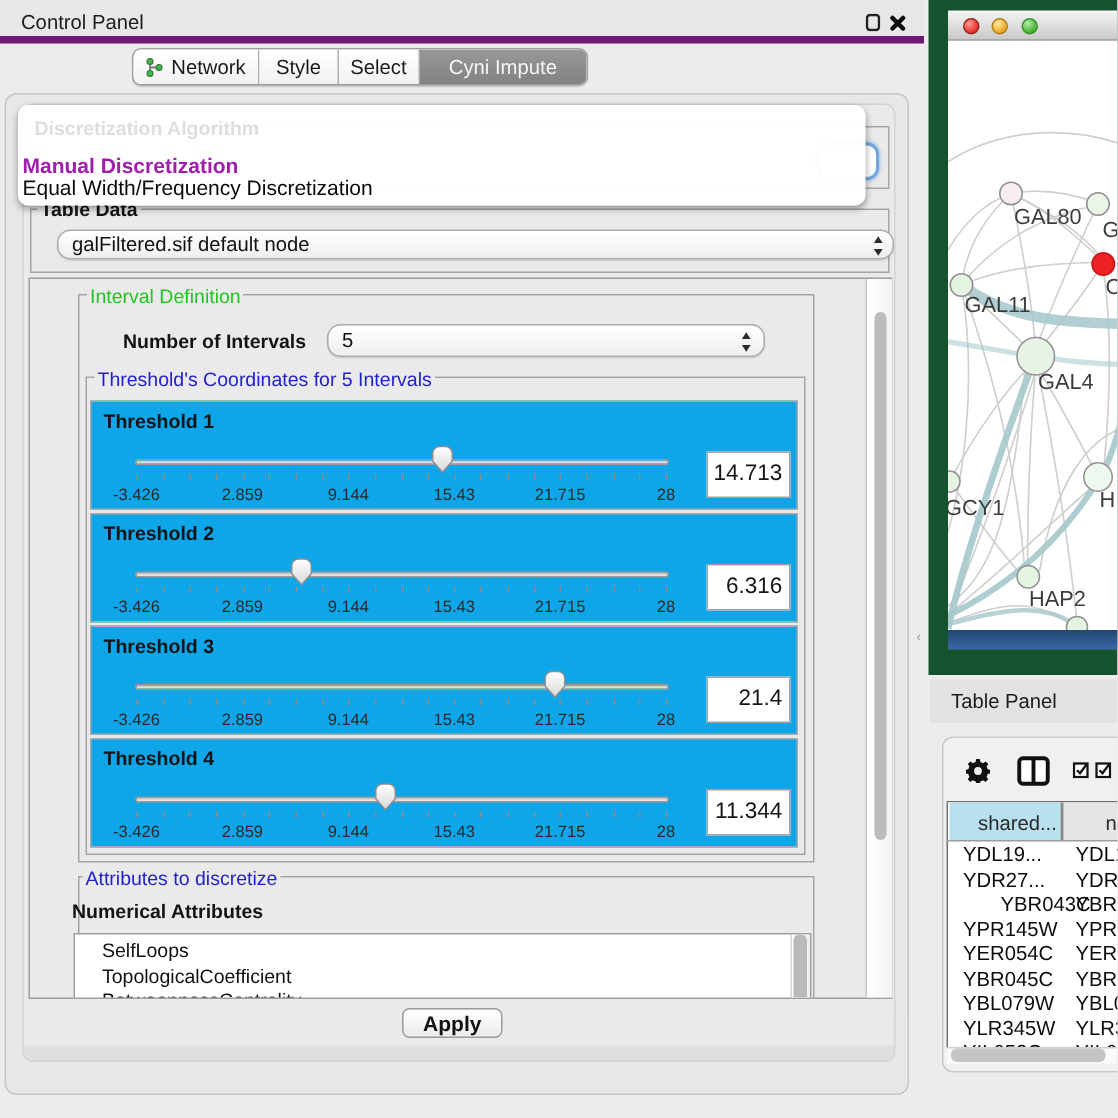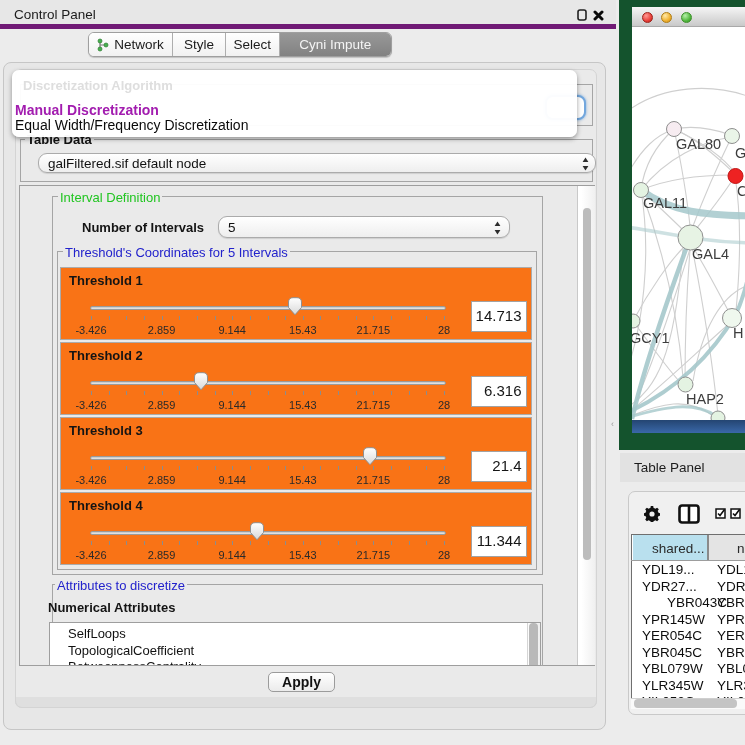--- a/index.html
+++ b/index.html
@@ -43,21 +43,21 @@
 
 
 #scrollpane { left:19px; top:185px; width:576px; height:481px; border:1px solid #9e9e9e;
   background:#eaeaea; overflow:hidden; }
 #vtrack { left:576.5px; top:186px; width:18px; height:479px;
   background:linear-gradient(90deg,#ffffff 20%,#f0f0f0); border-left:1px solid #c9c9c9; }
 #vthumb { left:583px; top:208px; width:8px; height:352px; background:#bcbcbc; border-radius:4px; }
 
 
 .tblock { position:absolute; left:60px; width:472px; height:73px; border:1px solid #ababab;
-  background:#f97316; }
+  background:#0ea5e9; }
 .tblock .tt { position:absolute; left:8px; top:5px; font-size:13px; font-weight:bold; color:#141414; }
 .track { position:absolute; left:29px; top:38px; width:356px; height:4px;
   background:linear-gradient(#c4c4c4,#e9e9e9); border:1px solid #9a9a9a; border-radius:3px; }
 .tick { position:absolute; width:1px; height:4px; background:#8c8c8c; top:48px; }
 .tlab { position:absolute; top:56px; font-size:11px; color:#2a2a2a; transform:translateX(-50%); }
 .thumb { position:absolute; top:29px; width:15px; height:19px; transform:translateX(-50%); }
 .vbox { position:absolute; left:410px; top:33px; width:55.5px; height:31px; background:#ffffff;
   border:1.5px solid #a2a2a2; font-size:15px; color:#161616; text-align:right;
   line-height:28px; padding-right:4px; }
 

